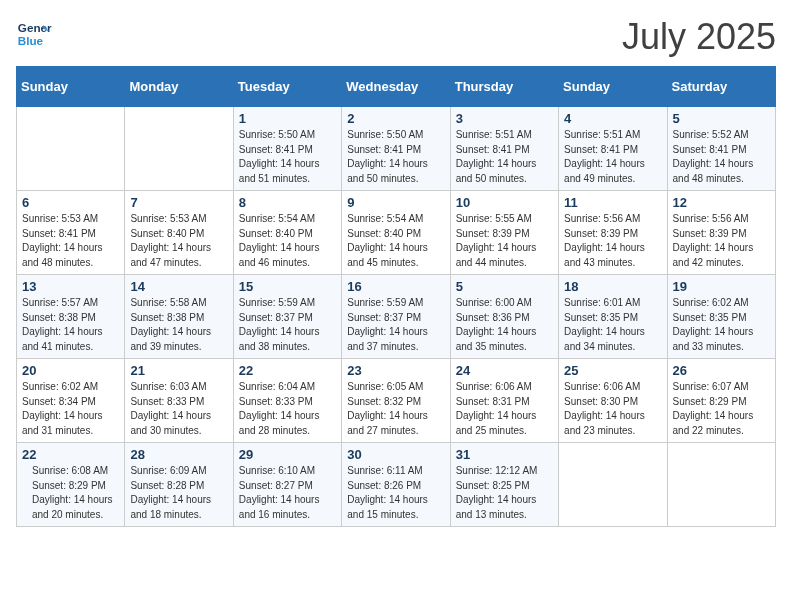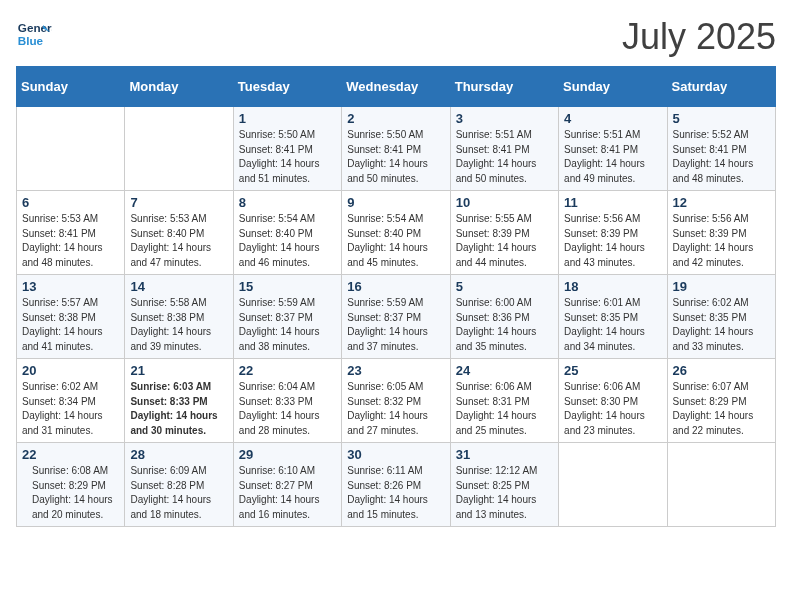--- a/index.html
+++ b/index.html
@@ -251,21 +251,21 @@
       <tr>
         <td>
           <div class="day-number">20</div>
           <div class="day-info" style="white-space: pre-line;">Sunrise: 6:02 AM
 Sunset: 8:34 PM
 Daylight: 14 hours
 and 31 minutes.</div>
         </td>
         <td>
           <div class="day-number">21</div>
-          <div class="day-info" style="white-space: pre-line; font-weight: bold;">Sunrise: 6:03 AM
+          <div class="day-info" style="white-space: pre-line;">Sunrise: 6:03 AM
 Sunset: 8:33 PM
 Daylight: 14 hours
 and 30 minutes.</div>
         </td>
         <td>
           <div class="day-number">22</div>
           <div class="day-info" style="white-space: pre-line;">Sunrise: 6:04 AM
 Sunset: 8:33 PM
 Daylight: 14 hours
 and 28 minutes.</div>

